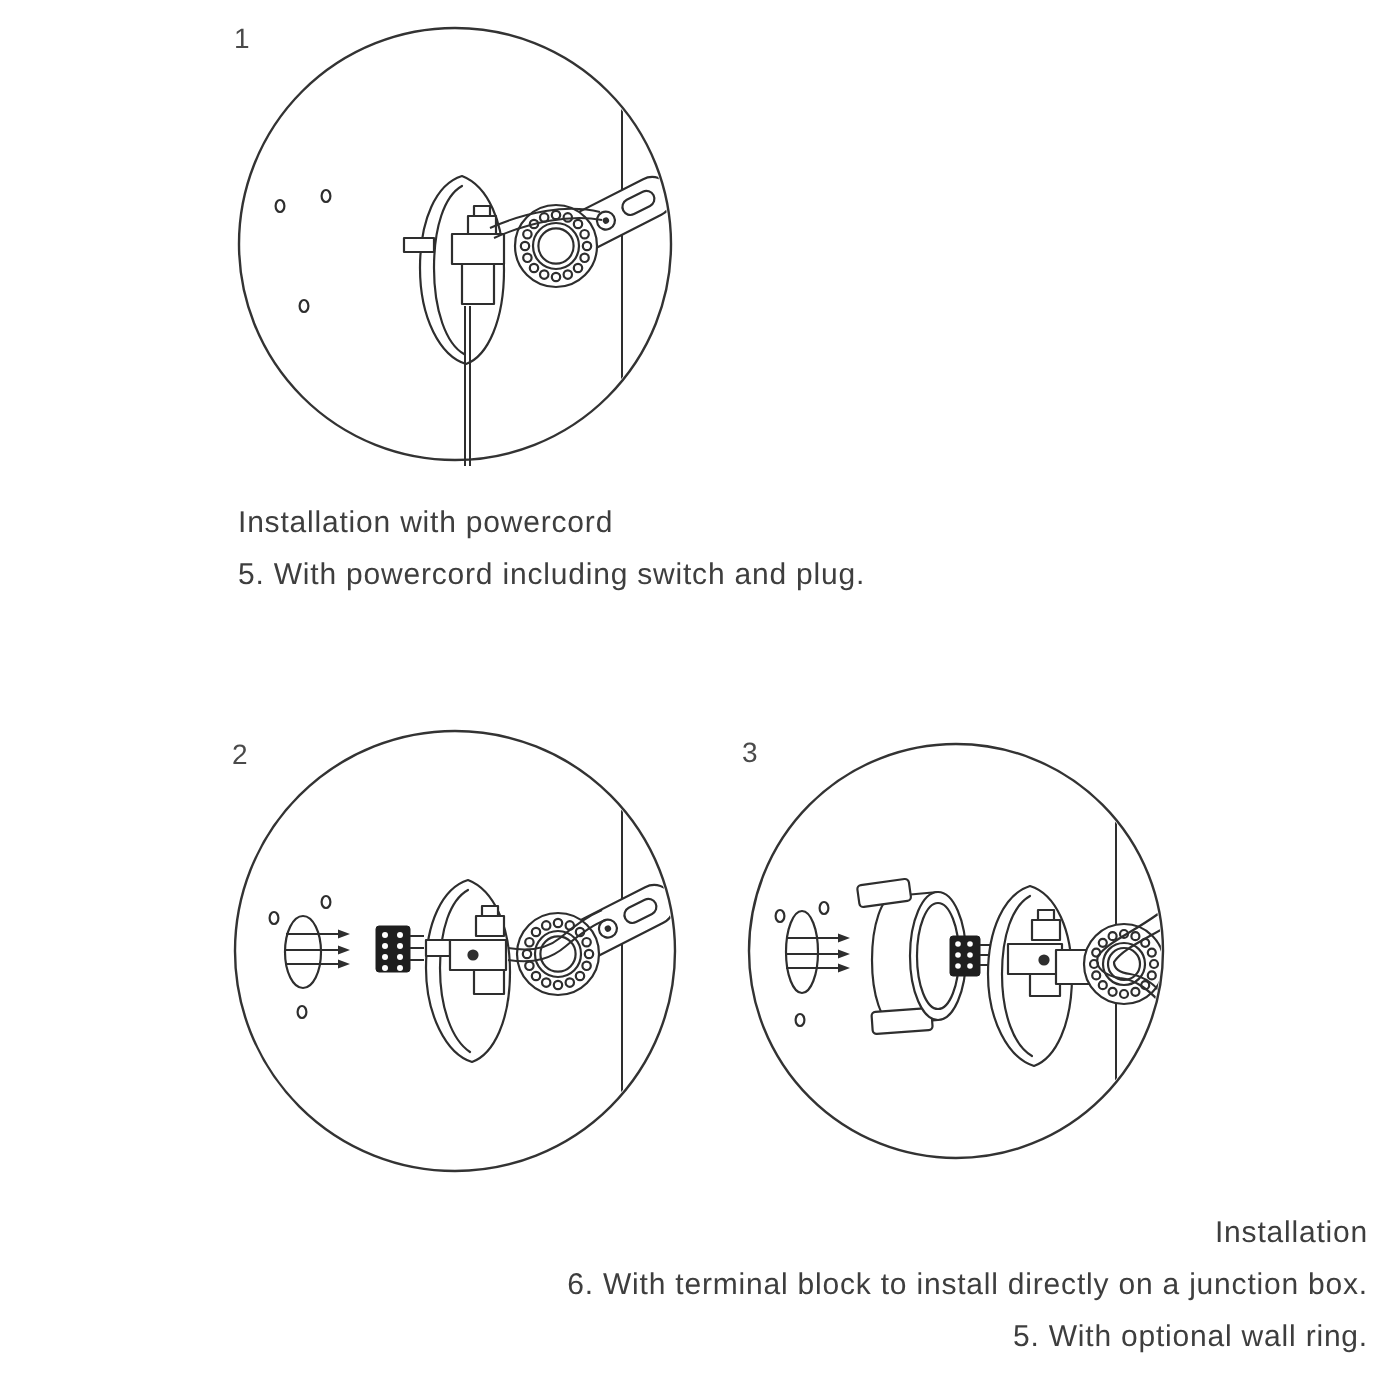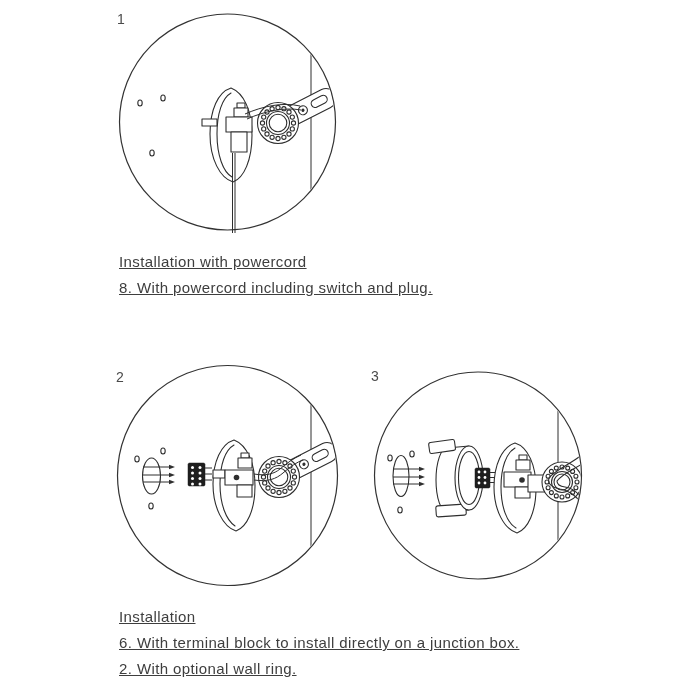--- a/index.html
+++ b/index.html
@@ -13,25 +13,25 @@
   #fig2{left:116px;top:364px;width:223px;height:223px;}
   #fig3{left:373px;top:371px;width:210px;height:210px;}
   .fig-num{
     position:absolute;font-size:14px;color:#4a4a4a;line-height:1;letter-spacing:.3px;
   }
   #lab1{left:117px;top:12px;}
   #lab2{left:116px;top:370px;}
   #lab3{left:371px;top:369px;}
   .caption{
     position:absolute;left:119px;width:565px;color:#3e3e3e;
-    font-size:15px;letter-spacing:.4px;text-decoration:underline;
+    font-size:15px;letter-spacing:.4px;
   }
   .caption p{margin:0;line-height:26px;}
   #cap1{top:249px;}
-  #cap2{top:604px;}
+  #cap2{top:604px;text-align:right;}
   
   .ln{stroke:#2e2e2e;fill:none;stroke-width:1.1;stroke-linecap:round;stroke-linejoin:round;}
   .thin{stroke:#2e2e2e;fill:none;stroke-width:1;}
   .fw{fill:#ffffff;stroke:#2e2e2e;stroke-width:1.1;stroke-linejoin:round;}
   .dk{fill:#1e1e1e;stroke:#1e1e1e;stroke-width:.5;}
   .wd{fill:#ffffff;stroke:none;}
   .ink{fill:#2e2e2e;stroke:none;}
   .oc{stroke:#333333;fill:none;stroke-width:1.2;}
 </style>
 </head>
@@ -271,22 +271,22 @@
         <g class="ln">
           <path d="M206,86 C192,96 181,100 176,107 C174,113 180,117 187,118 C196,119 202,125 207,130"></path>
           <path d="M209,93 C197,100 188,104 184,110 C184,114 188,115.5 192,116 C199,117 204,121 208,126"></path>
         </g>
       </g>
     </svg>
   </figure>
 
   <div class="caption" id="cap1">
     <p>Installation with powercord</p>
-    <p>8. With powercord including switch and plug.</p>
+    <p>5. With powercord including switch and plug.</p>
   </div>
 
   <div class="caption" id="cap2">
     <p>Installation</p>
     <p>6. With terminal block to install directly on a junction box.</p>
-    <p>2. With optional wall ring.</p>
+    <p>5. With optional wall ring.</p>
   </div>
 
 </div>
 
 </body></html>

